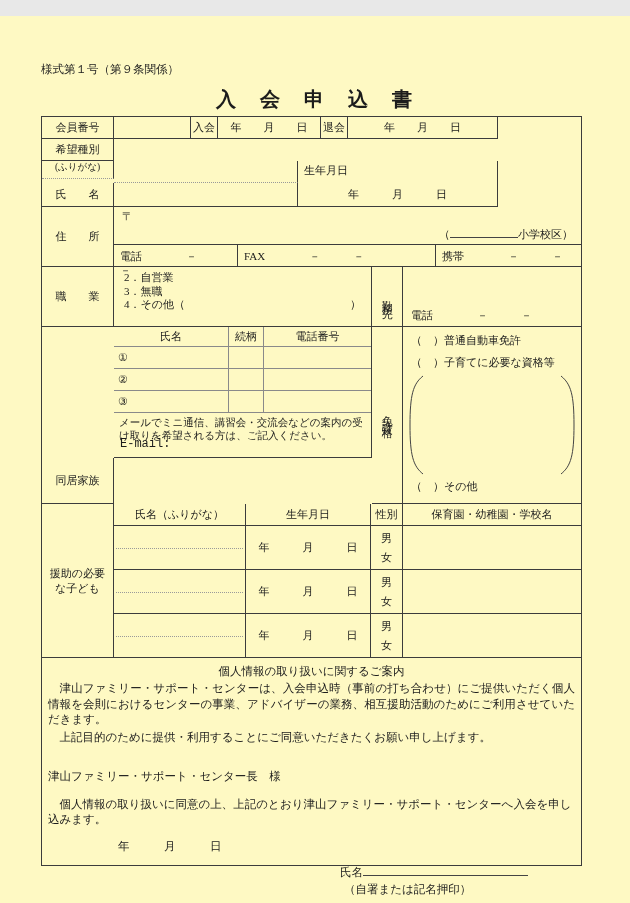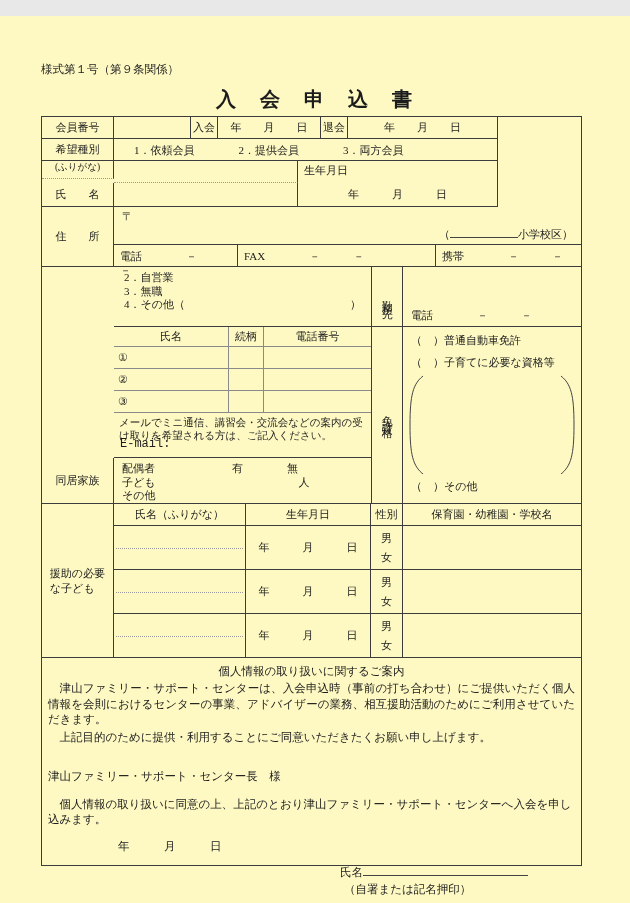--- a/index.html
+++ b/index.html
@@ -8,21 +8,21 @@
   .formno{position:absolute;left:41px;top:46px;font-size:11.5px;}
   .title{position:absolute;left:0;top:70px;width:630px;text-align:center;
          font-size:20px;font-weight:bold;letter-spacing:2px;}
   .tbl{position:absolute;left:41px;top:100px;width:539px;height:748px;
        border:1px solid #3c3c3c;box-sizing:content-box;}
   .c{position:absolute;box-sizing:border-box;border-right:1px solid #3c3c3c;
      border-bottom:1px solid #3c3c3c;font-size:11px;line-height:1.3;}
   .noR{border-right:none!important;}
   .noB{border-bottom:none!important;}
   .dotB{border-bottom:1px dotted #999!important;}
-  .lbl{display:flex;align-items:center;justify-content:center;}
+  .lbl{display:flex;align-items:center;justify-content:center;text-align:center;}
   .ctr{display:flex;align-items:center;justify-content:center;}
   .small{font-size:9.5px;}
   .vwrap{display:flex;align-items:center;justify-content:center;}
   .vtext{writing-mode:vertical-rl;text-orientation:upright;letter-spacing:4px;font-size:11px;}
   .sub{position:absolute;box-sizing:border-box;font-size:11px;}
   .gR{border-right:1px solid #8a8a8a;}
   .gB{border-bottom:1px solid #8a8a8a;}
   .photo{display:flex;flex-direction:column;align-items:center;justify-content:center;gap:5px;}
   .jobopt{padding:4px 10px;}
   .jobopt div{line-height:13.5px;}
@@ -65,40 +65,40 @@
 
     <div class="c lbl" style="left:0;top:0;width:72px;height:22px">会員番号</div>
     <div class="c" style="left:72px;top:0;width:77px;height:22px"></div>
     <div class="c lbl" style="left:149px;top:0;width:27px;height:22px">入会</div>
     <div class="c ctr" style="left:176px;top:0;width:103px;height:22px">年　　月　　日</div>
     <div class="c lbl" style="left:279px;top:0;width:27px;height:22px">退会</div>
     <div class="c ctr" style="left:306px;top:0;width:150px;height:22px">年　　月　　日</div>
 
 
     <div class="c lbl" style="left:0;top:22px;width:72px;height:22px">希望種別</div>
-    <div class="c" style="left:72px;top:22px;width:384px;height:22px;padding:4px 0 0 20px">1．依頼会員　　　　2．提供会員　　　　3．両方会員</div>
 
     <div class="c lbl dotB small" style="left:0;top:40px;width:72px;height:22px">(ふりがな)</div>
     <div class="c dotB" style="left:72px;top:44px;width:184px;height:22px"></div>
     <div class="c" style="left:256px;top:44px;width:200px;height:46px">
       <span class="blabel">生年月日</span>
       <div class="bdate">年　　　月　　　日</div>
     </div>
     <div class="c lbl" style="left:0;top:66px;width:72px;height:24px">氏　　名</div>
     <div class="c" style="left:72px;top:66px;width:184px;height:24px"></div>
 
     <div class="c lbl" style="left:0;top:90px;width:72px;height:60px">住　　所</div>
     <div class="c noR" style="left:72px;top:90px;width:467px;height:38px">
       <span class="postal">〒</span>
       <span class="district"><span>（</span><span class="uline"></span><span>小学校区）</span></span>
     </div>
     <div class="c" style="left:72px;top:128px;width:124px;height:22px;padding:4px 0 0 6px">電話　　　　－　　　－</div>
     <div class="c" style="left:196px;top:128px;width:198px;height:22px;padding:4px 0 0 6px">FAX　　　　－　　　－</div>
     <div class="c noR" style="left:394px;top:128px;width:145px;height:22px;padding:4px 0 0 6px">携帯　　　　－　　　－</div>
 
+    <div class="c lbl" style="left:0;top:150px;width:72px;height:60px">職　　業</div>
     <div class="c jobopt" style="left:72px;top:150px;width:258px;height:60px">
       <div>2．自営業</div>
       <div>3．無職</div>
       <div>4．その他（　　　　　　　　　　　　　　　）</div>
     </div>
     <div class="c vwrap" style="left:330px;top:150px;width:31px;height:60px">
       <span class="vtext">勤務先</span>
     </div>
     <div class="c noR" style="left:361px;top:150px;width:178px;height:60px">
       <span class="wp-tel">電話　　　　－　　　－</span>
@@ -132,25 +132,20 @@
       <div class="lic-i1">（　）普通自動車免許</div>
       <div class="lic-i2">（　）子育てに必要な資格等</div>
       <svg class="lic-svg" width="166" height="100" viewBox="0 0 166 100">
         <path d="M14,1 C4,9 1,20 1,50 C1,80 4,91 14,99" fill="none" stroke="#444" stroke-width="1"></path>
         <path d="M152,1 C162,9 165,20 165,50 C165,80 162,91 152,99" fill="none" stroke="#444" stroke-width="1"></path>
       </svg>
       <div class="lic-i3">（　）その他</div>
     </div>
 
     <div class="c lbl" style="left:0;top:341px;width:72px;height:46px">同居家族</div>
-    <div class="c famcell" style="left:72px;top:341px;width:258px;height:46px">
-      <div>配偶者　　　　　　　有　　　　無</div>
-      <div>子ども　　　　　　　　　　　　　人</div>
-      <div>その他</div>
-    </div>
 
     <div class="c lbl" style="left:0;top:387px;width:72px;height:154px">
       <div>
           <div>援助の必要</div>
           <div>な子ども</div>
         </div>
     </div>
     <div class="c ctr" style="left:72px;top:387px;width:132px;height:22px">氏名（ふりがな）</div>
     <div class="c ctr" style="left:204px;top:387px;width:125px;height:22px">生年月日</div>
     <div class="c ctr" style="left:329px;top:387px;width:32px;height:22px">性別</div>

